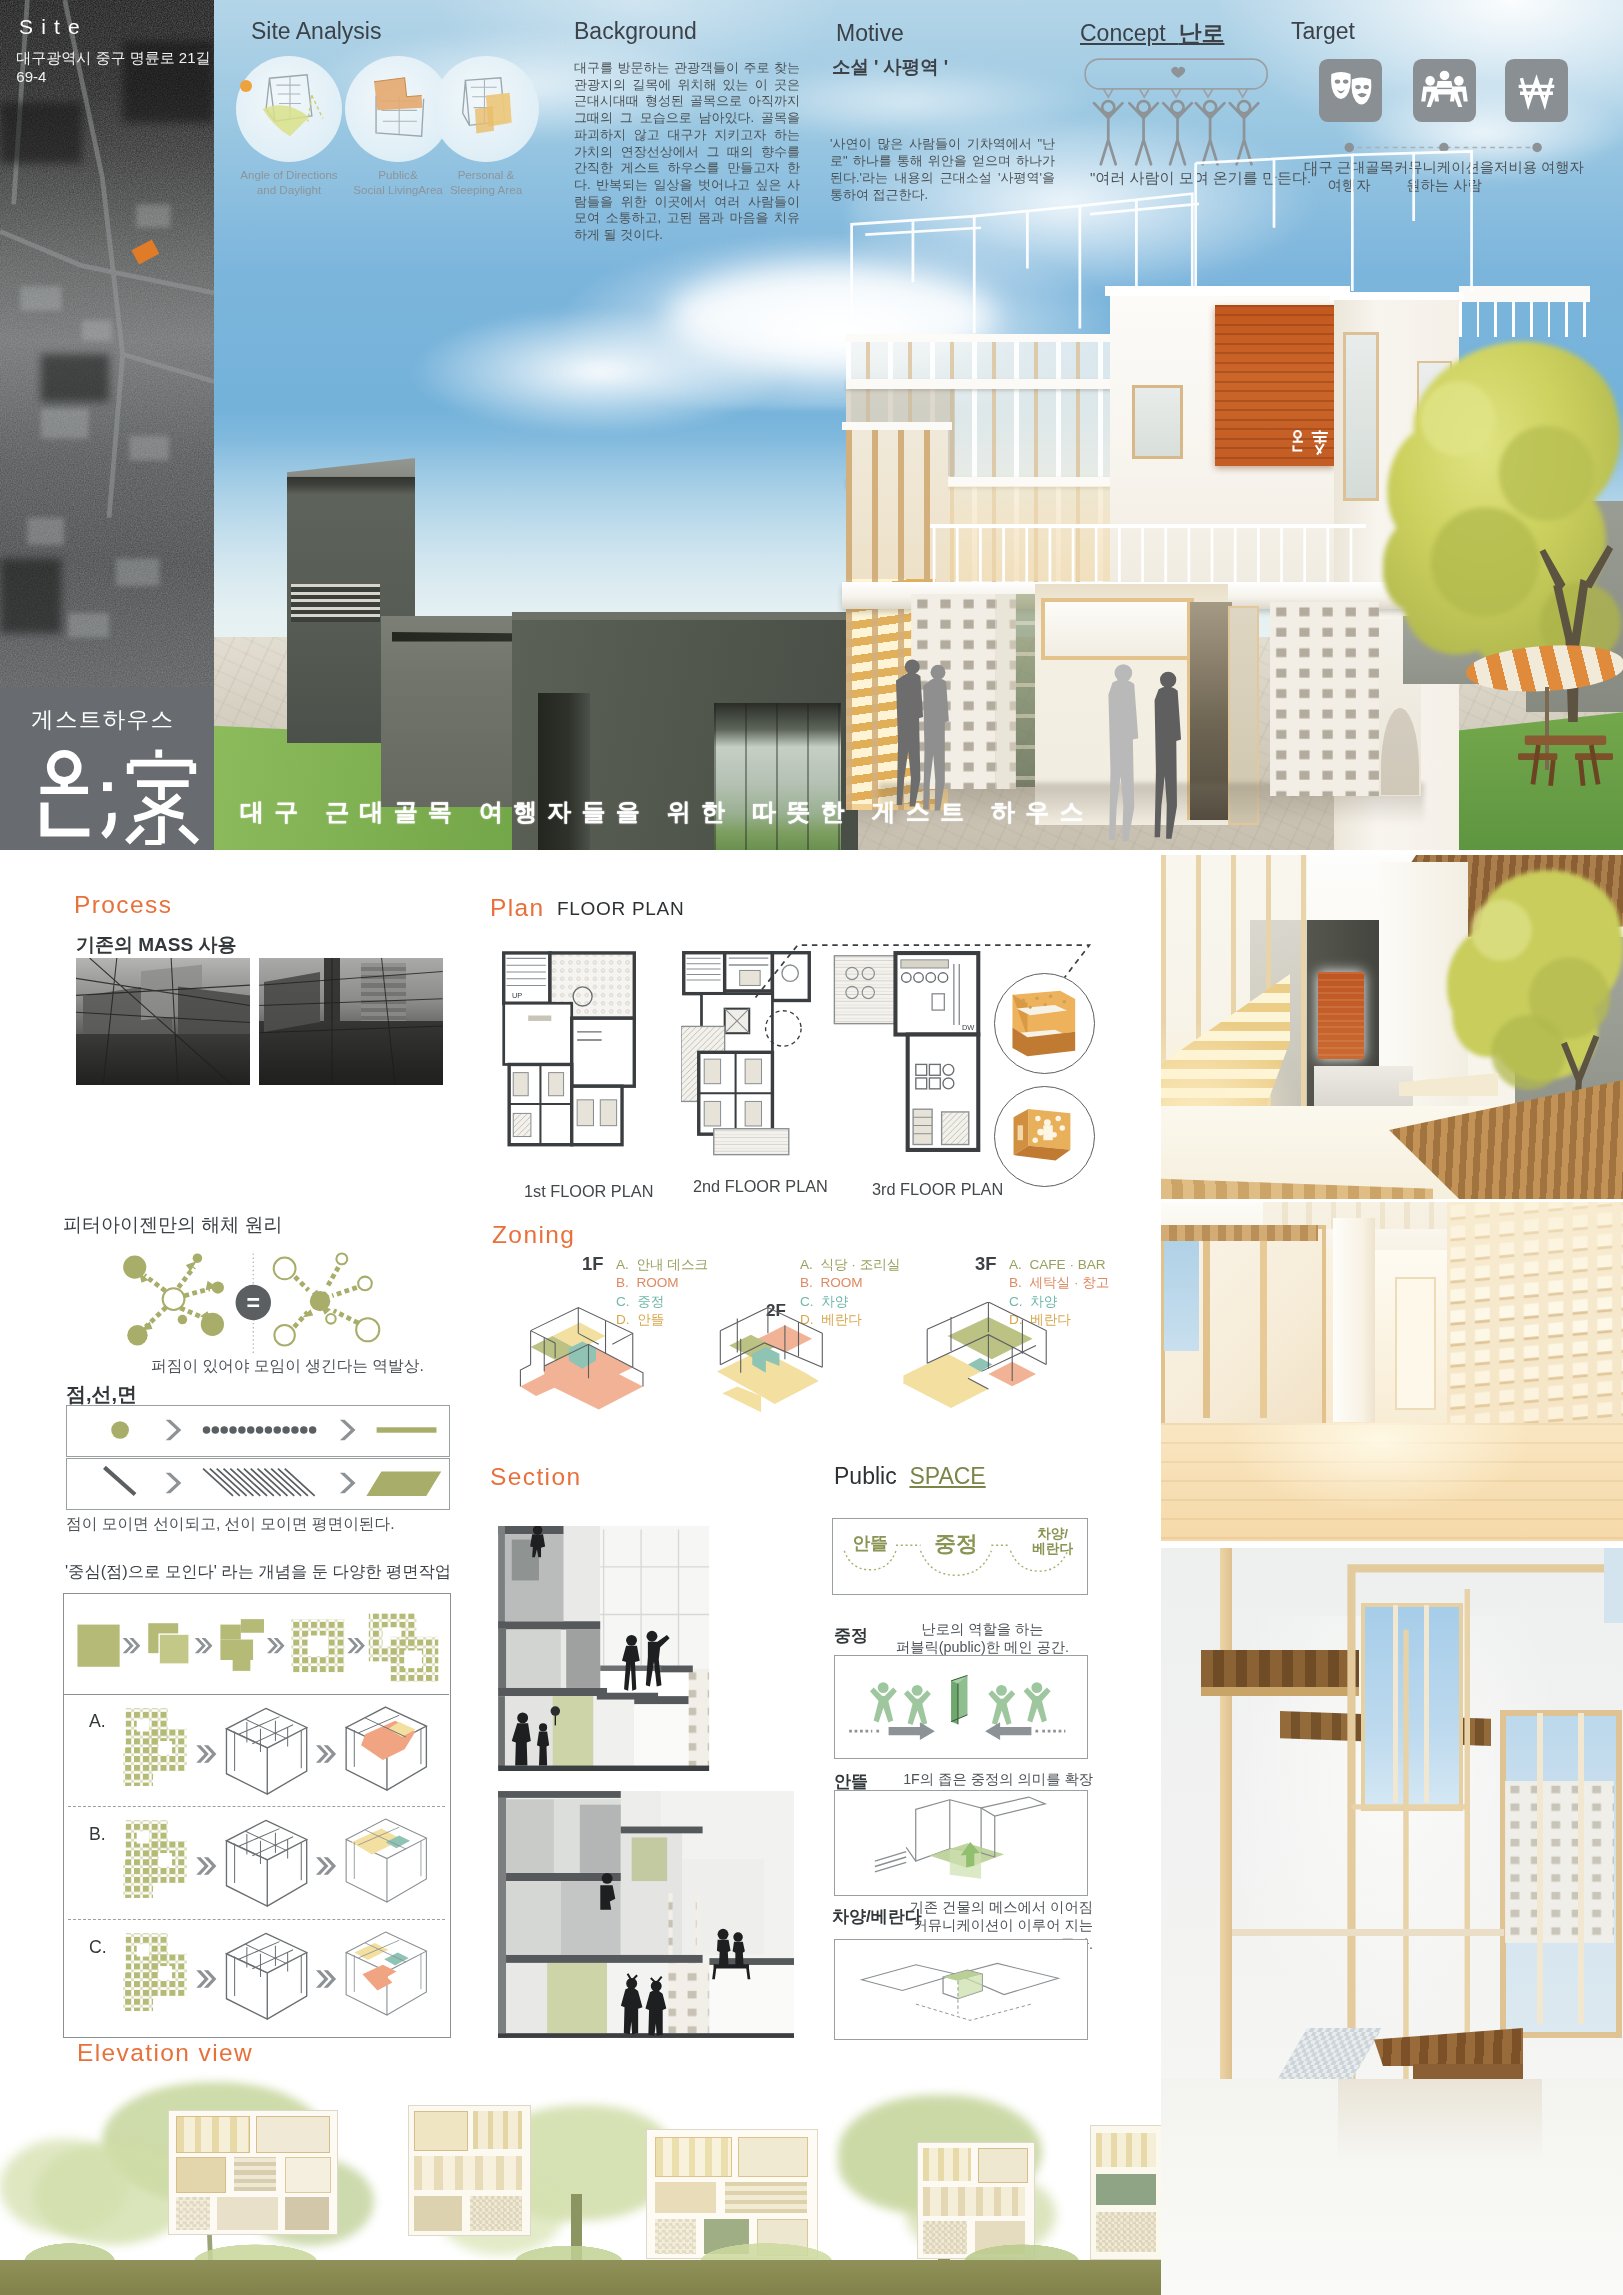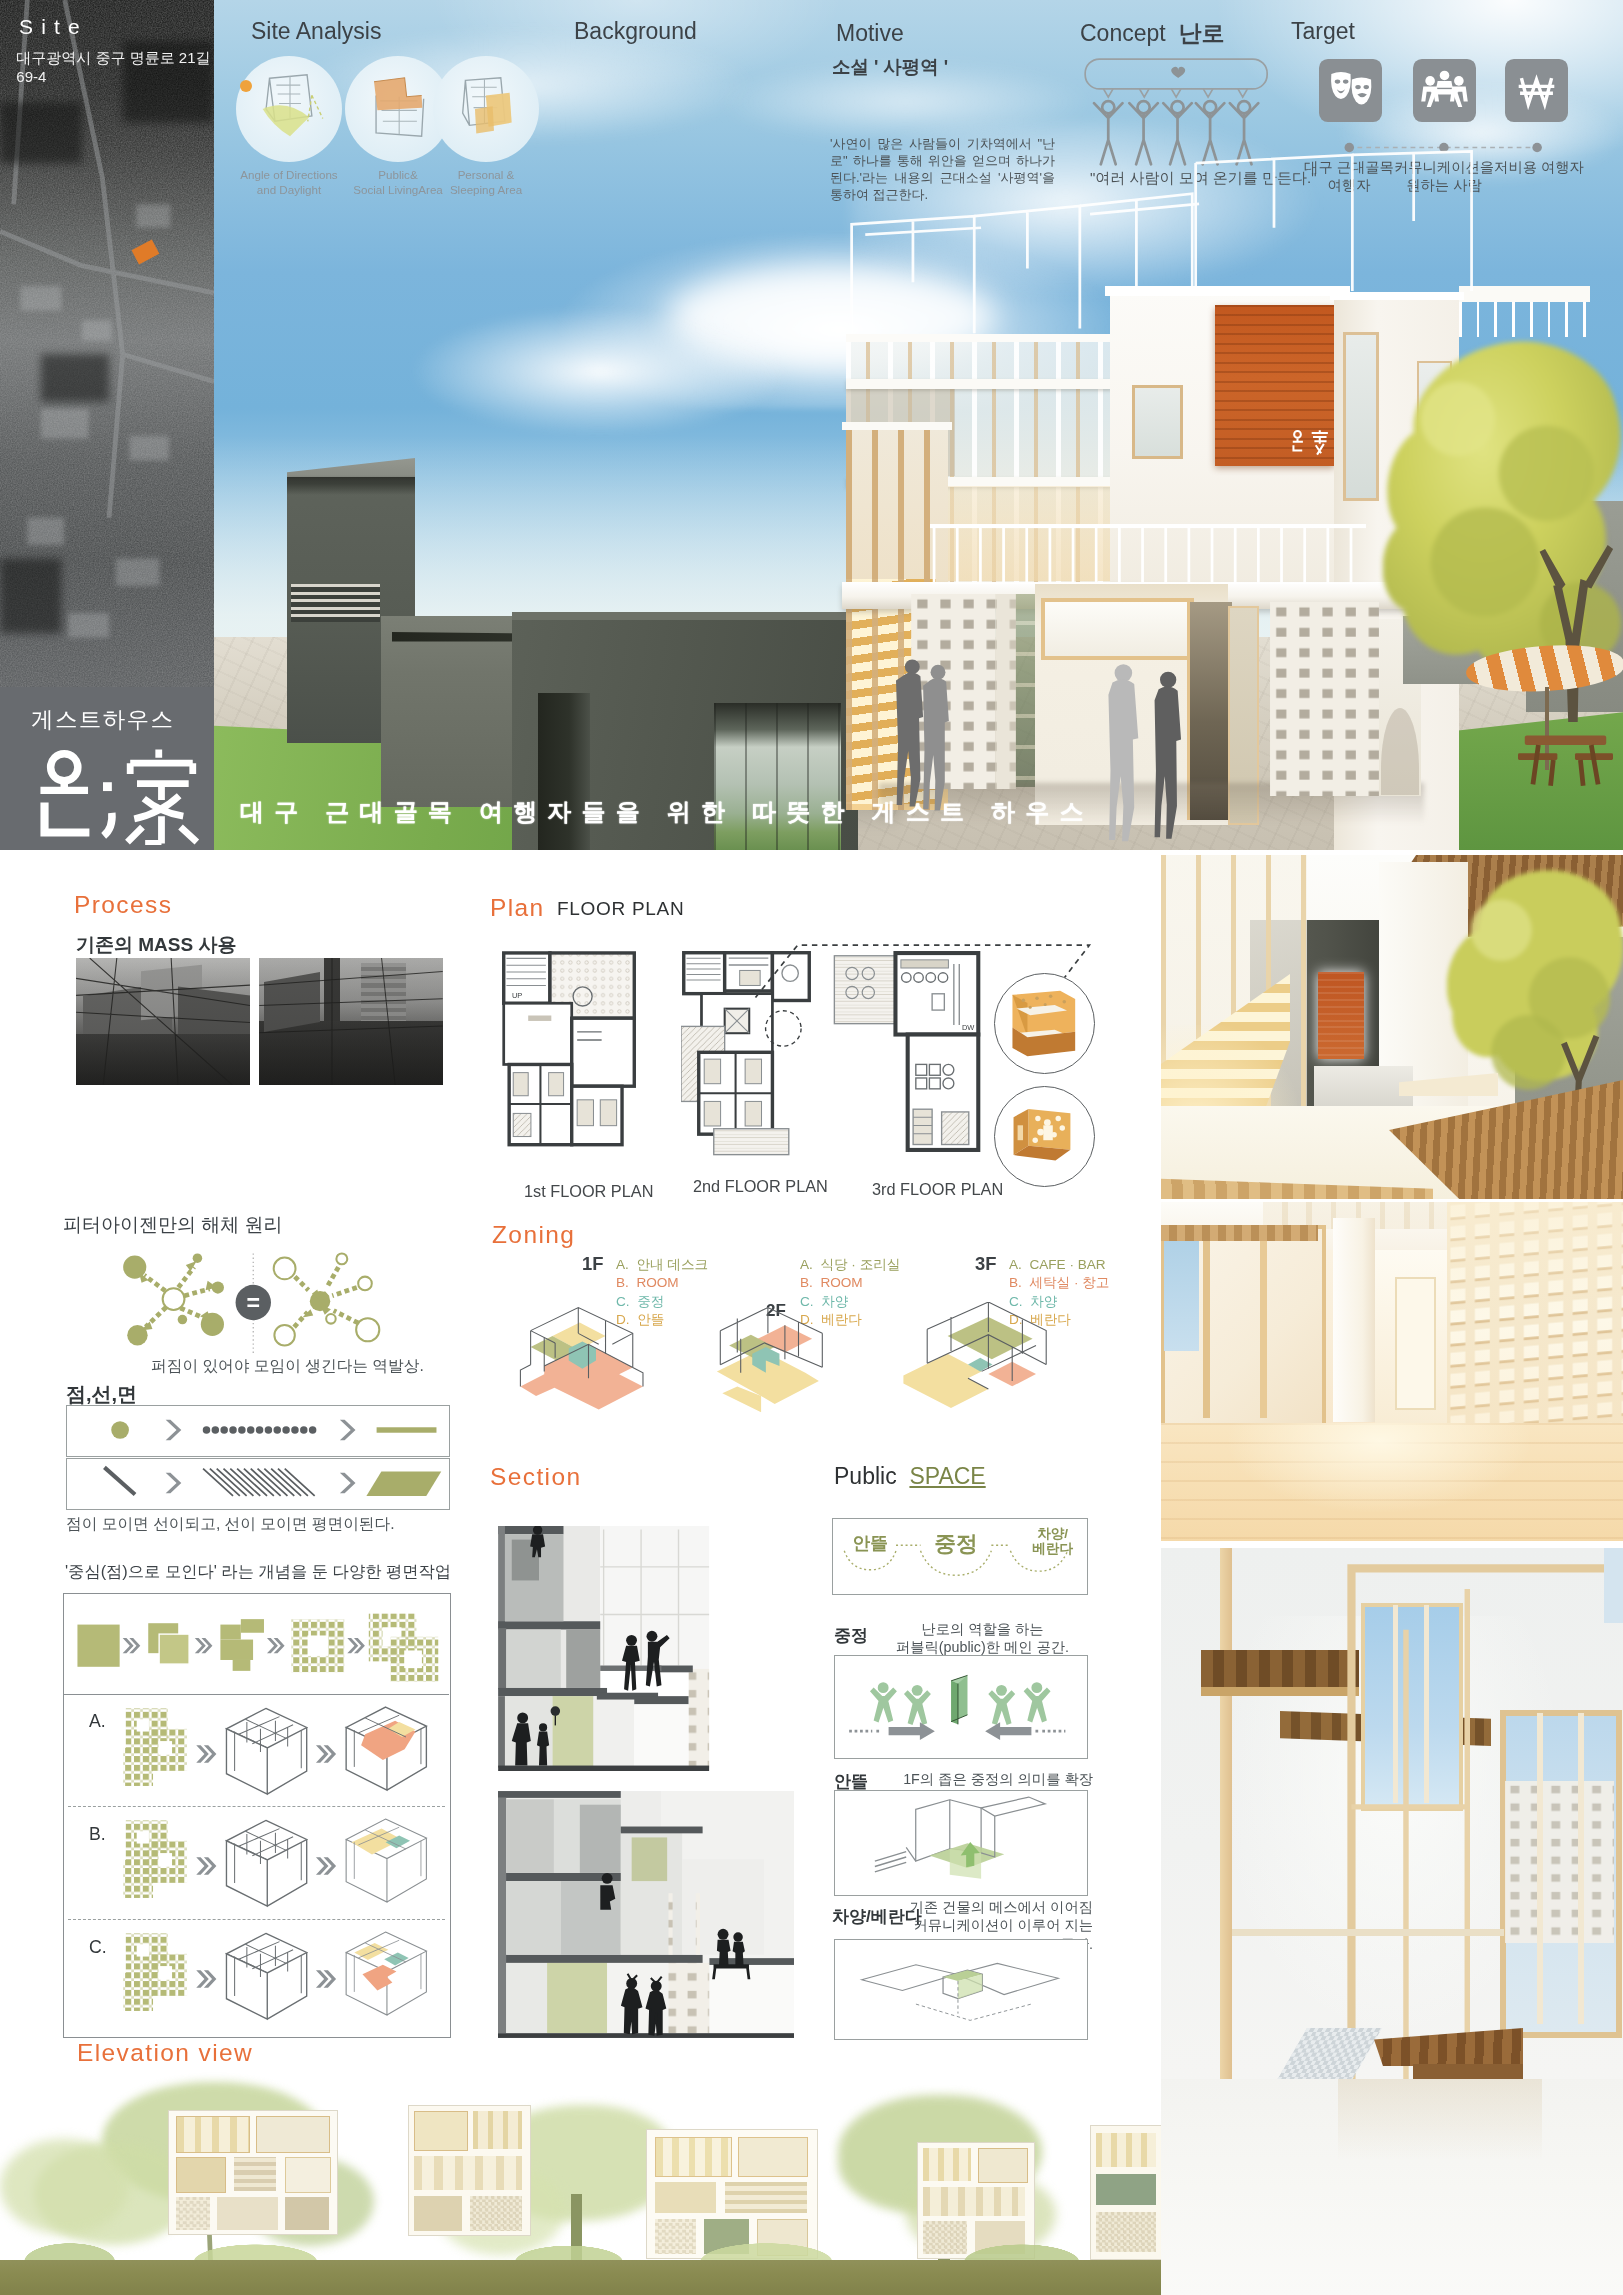--- a/index.html
+++ b/index.html
@@ -63,28 +63,29 @@
  <path d="M60,40 L95,36 L98,80 L64,86 z" fill="#ecc87e" opacity=".95"></path>
  <path d="M44,60 L70,56 L72,92 L46,96 z" fill="#e8bd6a" opacity=".8"></path>
 </svg>
 
 <div class="abs" style="left:236px;top:167px;width:106px;text-align:center;font-size:11.6px;line-height:15px;color:#8d959b;">Angle of Directions<br>and Daylight</div>
 <div class="abs" style="left:345px;top:167px;width:106px;text-align:center;font-size:11.6px;line-height:15px;color:#8d959b;">Public&amp;<br>Social LivingArea</div>
 <div class="abs" style="left:433px;top:167px;width:106px;text-align:center;font-size:11.6px;line-height:15px;color:#8d959b;">Personal &amp;<br>Sleeping Area</div>
 
 <div class="abs" style="left:574px;top:17.7px;font-size:23px;color:#3c4247;">Background</div>
 
+<div class="abs" style="left:574px;top:60px;width:226px;font-size:13px;line-height:16.7px;color:#4c5357;text-align:justify;">대구를 방문하는 관광객들이 주로 찾는 관광지의 길목에 위치해 있는 이 곳은 근대시대때 형성된 골목으로 아직까지 그때의 그 모습으로 남아있다. 골목을 파괴하지 않고 대구가 지키고자 하는 가치의 연장선상에서 그 때의 향수를 간직한 게스트 하우스를 만들고자 한다. 반복되는 일상을 벗어나고 싶은 사람들을 위한 이곳에서 여러 사람들이 모여 소통하고, 고된 몸과 마음을 치유하게 될 것이다.</div>
 
 <div class="abs" style="left:836px;top:20.4px;font-size:23px;color:#3c4247;">Motive</div>
 
 <div class="abs" style="left:832px;top:54px;font-size:18.4px;font-weight:bold;color:#3c4247;">소설 ' 사평역 '</div>
 
 <div class="abs" style="left:830px;top:135px;width:225px;font-size:13px;line-height:17px;color:#4c5357;text-align:justify;">'사연이 많은 사람들이 기차역에서 "난로" 하나를 통해 위안을 얻으며 하나가 된다.'라는 내용의 근대소설 '사평역'을 통하여 접근한다.</div>
 
-<div class="abs" style="left:1080px;top:17.7px;font-size:23px;color:#3c4247;">Concept&nbsp;&nbsp;<span style="font-weight:bold;">난로</span></div>
+<div class="abs" style="left:1080px;top:17.7px;font-size:23px;color:#3c4247;text-decoration:underline;">Concept&nbsp;&nbsp;<span style="font-weight:bold;">난로</span></div>
 
 <svg class="abs" style="left:1083px;top:57px;" width="187" height="110" viewBox="0 0 275 162" fill="none">
  <rect x="3" y="3" width="268" height="44" rx="21" stroke="#9aa0a3" stroke-width="2.5"></rect>
  <path d="M130,18 c3,-5 10,-5 10,1 c0,-6 8,-6 10,-1 c2,6 -7,10 -10,13 c-3,-3 -12,-7 -10,-13 z" fill="#8d9396"></path>
  <g stroke="#9aa0a3" stroke-width="2.5">
   <path d="M30,47 l7,12 l7,-12 M83,47 l7,12 l7,-12 M130,47 l7,12 l7,-12 M177,47 l7,12 l7,-12 M228,47 l7,12 l7,-12"></path>
  </g>
  <g stroke="#8d9396" stroke-width="4" stroke-linecap="round">
   <g transform="translate(10,60)">
           <circle cx="27" cy="14" r="9" fill="none"></circle>

